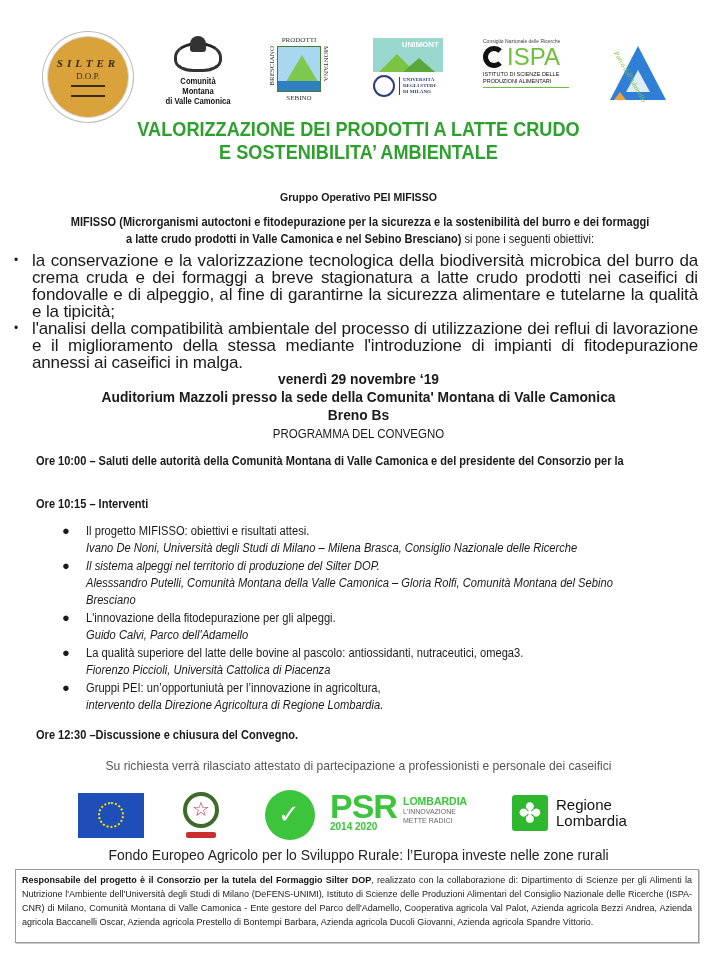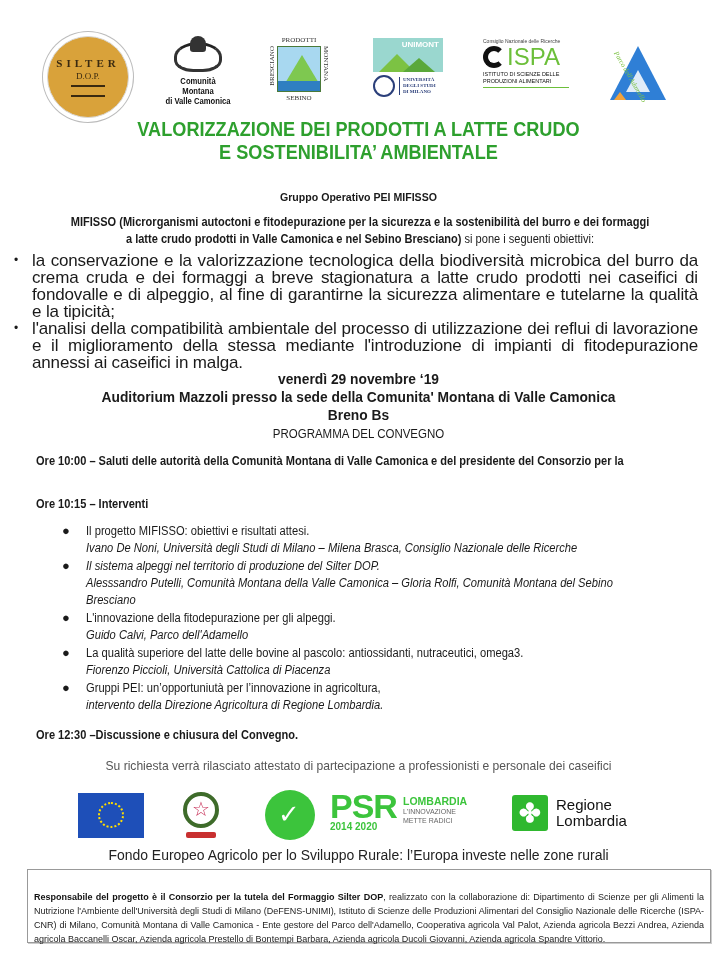--- a/index.html
+++ b/index.html
@@ -1,21 +1,21 @@
 <!DOCTYPE html>
 <html><head>
 <meta charset="utf-8">
 <style>
   html, body { margin:0; padding:0; background:#ffffff; }
   body { width:717px; height:980px; position:relative; overflow:hidden; font-family:"Liberation Sans", sans-serif; color:#1a1a1a; }
 
   
   .logo { position:absolute; }
   .silter { left:47px; top:36px; width:80px; height:80px; border-radius:50%; background:#d9a23a; border:1px solid #d9d9d9; box-shadow:0 0 0 4px #fff, 0 0 0 5px #bbb; display:flex; flex-direction:column; align-items:center; justify-content:center; }
-  .silter .s1 { font-family:"Liberation Serif", serif; font-weight:bold; font-size:11px; color:#3a2a10; letter-spacing:4px; }
+  .silter .s1 { font-family:"Liberation Serif", serif; font-weight:bold; font-size:11px; color:#3a2a10; letter-spacing:4px;font-style:italic; }
   .silter .s2 { font-family:"Liberation Serif", serif; font-size:9px; color:#3a2a10; margin-top:2px; }
   .silter .s3 { width:34px; height:8px; margin-top:4px; border-top:2px solid #3a2a10; border-bottom:2px solid #3a2a10; }
 
   .cmvc { left:158px; top:36px; width:80px; height:64px; text-align:center; }
   .cmvc .eagle { width:56px; height:40px; margin:0 auto; position:relative; }
   .cmvc .eagle::before { content:""; position:absolute; left:4px; top:6px; width:48px; height:30px; border-radius:50% 50% 40% 40%; border:3px solid #333; border-top-color:#222; box-sizing:border-box; }
   .cmvc .eagle::after { content:""; position:absolute; left:20px; top:0px; width:16px; height:16px; border-radius:50% 50% 20% 20%; background:#333; }
   .cmvc .t { font-family:"Liberation Sans", sans-serif; font-weight:bold; font-size:9px; line-height:10px; color:#111; transform:scaleX(0.85); }
 
   .sebino { left:268px; top:36px; width:62px; height:66px; }
@@ -102,21 +102,21 @@
   .psr .yrs { font-size:10px; font-weight:bold; color:#3cc43c; margin-top:-2px; }
   .psr-txt { position:absolute; left:403px; top:795px; }
   .psr-txt .a { font-size:10.5px; font-weight:bold; color:#3cc43c; }
   .psr-txt .b { font-size:7px; color:#666; line-height:9px; }
   .rl-box { position:absolute; left:512px; top:795px; width:36px; height:36px; background:#2fb82f; border-radius:3px; }
   .rl-box .x { position:absolute; left:0; width:36px; top:4px; text-align:center; font-size:26px; color:#fff; line-height:28px; font-weight:bold; }
   .rl-txt { position:absolute; left:556px; top:797px; font-size:15px; line-height:16px; color:#111; }
 
   .fondo { position:absolute; top:846px; left:0; width:717px; text-align:center; font-size:15.5px; color:#222; transform:scaleX(0.9); }
 
-  .resp { position:absolute; left:15px; top:869px; width:684px; height:74px; border:1px solid #999; box-shadow:1px 1px 0 #ccc; box-sizing:border-box; padding:20px 6px; font-size:9px; line-height:14px; color:#222; text-align:justify;margin-left:12px; }
+  .resp { position:absolute; left:15px; top:869px; width:684px; height:74px; border:1px solid #999; box-shadow:1px 1px 0 #ccc; box-sizing:border-box; padding:3px 6px; font-size:9px; line-height:14px; color:#222; text-align:justify; }
   .resp b { font-weight:bold; color:#111; }
 </style>
 </head>
 <body>
 
 <div class="logo silter">
   <div class="s1">SILTER</div>
   <div class="s2">D.O.P.</div>
   <div class="s3"></div>
 </div>

